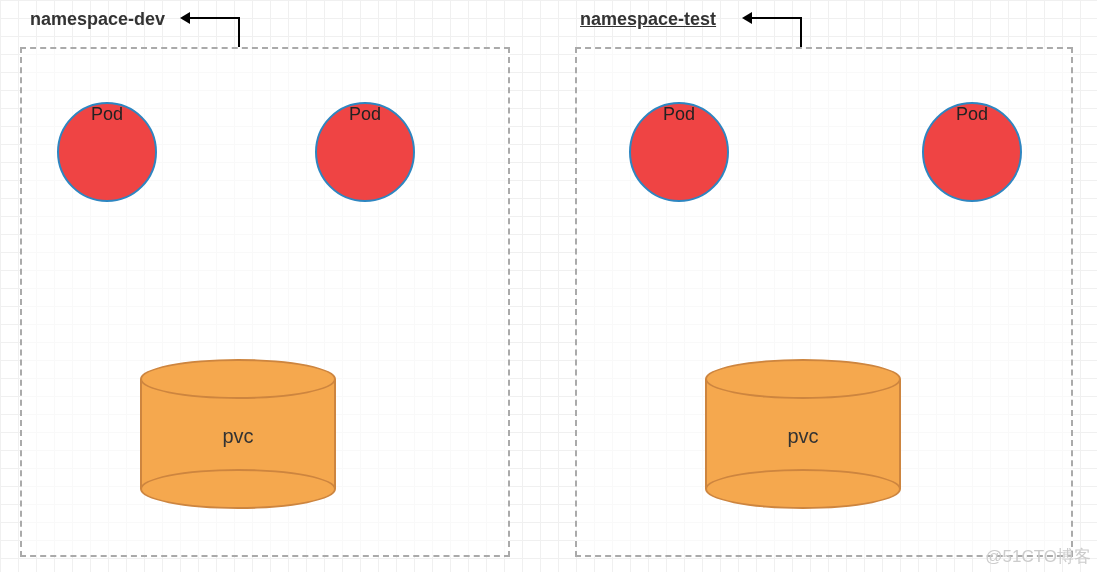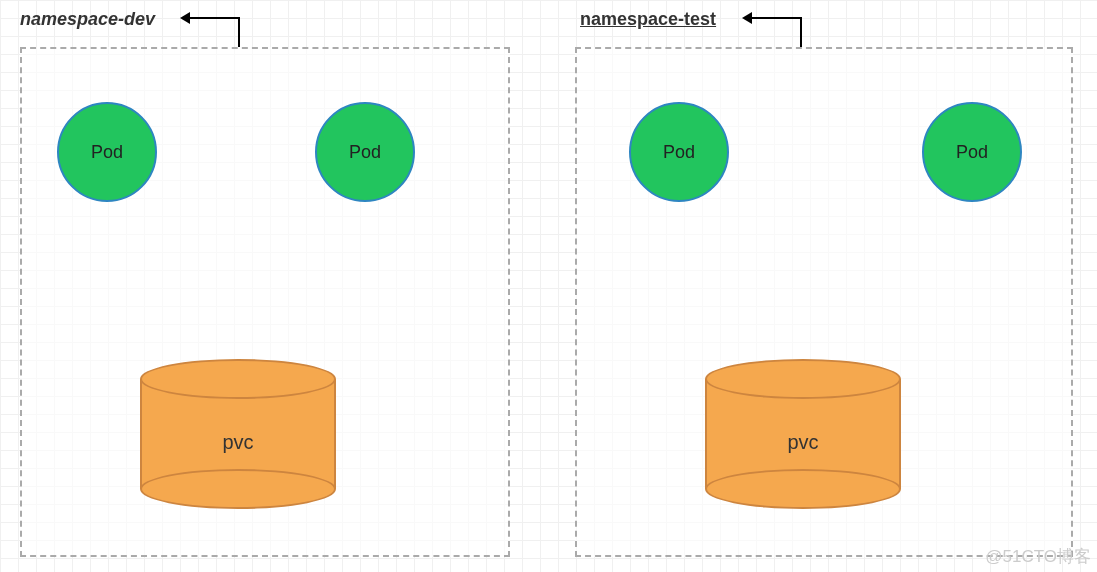--- a/index.html
+++ b/index.html
@@ -49,24 +49,23 @@
     .ns-box {
       position: absolute;
       border: 2px dashed #aaa;
       background: rgba(255, 255, 255, 0.6);
     }
     .pod {
       position: absolute;
       width: 100px;
       height: 100px;
       border-radius: 50%;
-      background: #22c55e;
+      background: #ef4444;
       border: 2px solid #2E86C1;
       display: flex;
-      align-items: center;
       justify-content: center;
       font-size: 18px;
       color: #222;
     }
     .pvc-cyl {
       position: absolute;
       width: 196px;
       height: 150px;
     }
     .cyl-body {
@@ -96,38 +95,38 @@
       left: 0;
       width: 196px;
       height: 40px;
       background: #F5A84E;
       border: 2px solid #CD853F;
       border-radius: 50%;
     }
     .pvc-label {
       position: absolute;
       width: 100%;
-      top: 72px;
+      top: 66px;
       text-align: center;
       font-size: 20px;
       color: #333;
       z-index: 3;
     }
     .watermark {
       position: absolute;
       right: 6px;
       bottom: 4px;
       font-size: 17px;
       color: #ccc;
     }
   </style>
 </head>
 <body>
 
-<div class="ns-label" style="left:20px; top:9px;font-style:italic;">namespace-dev</div>
+<div class="ns-label" style="left:30px; top:9px;">namespace-dev</div>
 
 <div class="arrow">
   <div class="arrow-head" style="left:180px; top:12px;"></div>
   <div class="arrow-line-h" style="left:190px; top:17px; width:50px;"></div>
   <div class="arrow-line-v" style="left:238px; top:17px; height:30px;"></div>
 </div>
 
 <div class="ns-box" style="left:20px; top:47px; width:490px; height:510px;">
   <div class="pod" style="left:35px; top:53px;">
     <span>Pod</span>

